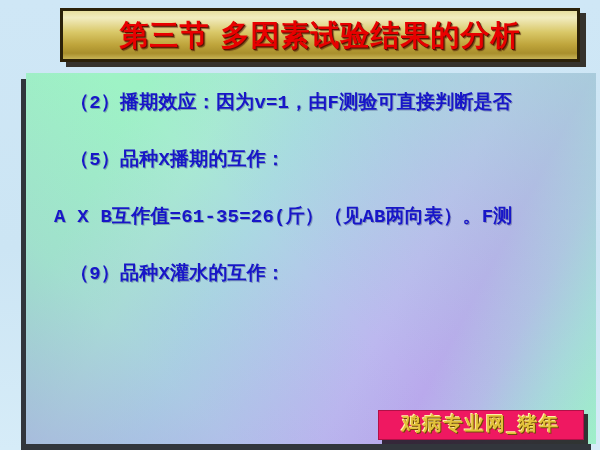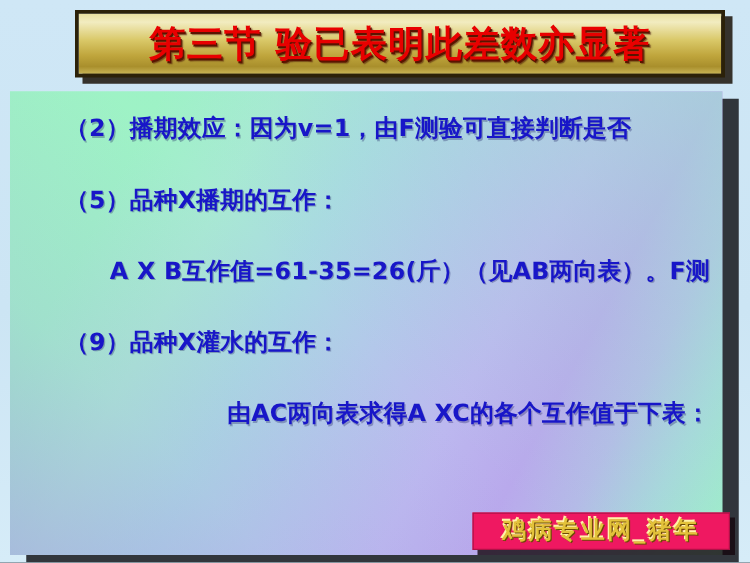--- a/index.html
+++ b/index.html
@@ -68,37 +68,38 @@
     position: absolute;
     left: 21px;
     top: 79px;
     width: 570px;
     height: 371px;
     background: #0d0d12;
     opacity: 0.82;
   }
   #content-panel {
     position: absolute;
-    left: 8px;
+    left: 26px;
     top: 73px;
     width: 570px;
     height: 371px;
     overflow: hidden;
     background:
       linear-gradient(118deg,
         #9ef4c4 0%,
         #9ef2c6 16%,
         #a8e9d3 28%,
         #aad9e2 40%,
         #b3c8ea 52%,
         #bcb8ef 64%,
         #b9a9ec 74%,
         #b5b9e8 82%,
         #a9d5dd 90%,
         #9ef0c8 100%);
+    font-family: Liberation Mono, monospace;
   }
   
   #content-panel::before {
     content: "";
     position: absolute;
     inset: 0;
     background: linear-gradient(45deg,
         rgba(168,150,230,0.55) 0%,
         rgba(168,160,228,0.22) 22%,
         rgba(150,235,200,0.0) 48%,
@@ -119,21 +120,21 @@
   .para {
     margin: 0;
     padding: 0 4px;
     letter-spacing: 0.2px;
     text-shadow: 1px 1px 0 rgba(20,20,90,0.30);
     white-space: nowrap;
   }
   .p-gap { height: 17px; }
   .p-line { height: 40px; line-height: 40px; }
   .indent { padding-left: 38px; }
-  .indent-sm { padding-left: 22px; text-align: right; }
+  .indent-sm { padding-left: 22px; }
 
   
   #watermark-shadow {
     position: absolute;
     left: 382px;
     top: 414px;
     width: 206px;
     height: 30px;
     background: #14060c;
     opacity: 0.8;
@@ -163,21 +164,21 @@
       -1px -1px 0 #fff2a8;
   }
 </style>
 </head>
 <body>
 
 <div id="slide">
 
   <div id="title-shadow"></div>
   <div id="title-bar">
-    <div id="title-text">第三节  验已表明此差数亦显著</div>
+    <div id="title-text">第三节  多因素试验结果的分析</div>
   </div>
 
   <div id="panel-shadow"></div>
   <div id="content-panel">
 
     <div id="body-text">
 
       <div class="para p-line indent">（2）播期效应：因为v=1，由F测验可直接判断是否</div>
 
       <div class="p-gap"></div>
@@ -187,21 +188,20 @@
       <div class="p-gap"></div>
 
       <div class="para p-line indent-sm">A X B互作值=61-35=26(斤）（见AB两向表）。F测</div>
 
       <div class="p-gap"></div>
 
       <div class="para p-line indent">（9）品种X灌水的互作：</div>
 
       <div class="p-gap"></div>
 
-      <div class="para p-line indent-sm">由AC两向表求得A XC的各个互作值于下表：</div>
 
     </div>
   </div>
 
   <div id="watermark-shadow"></div>
   <div id="watermark">
     <span id="watermark-text">鸡病专业网_猪年</span>
   </div>
 
 </div>

